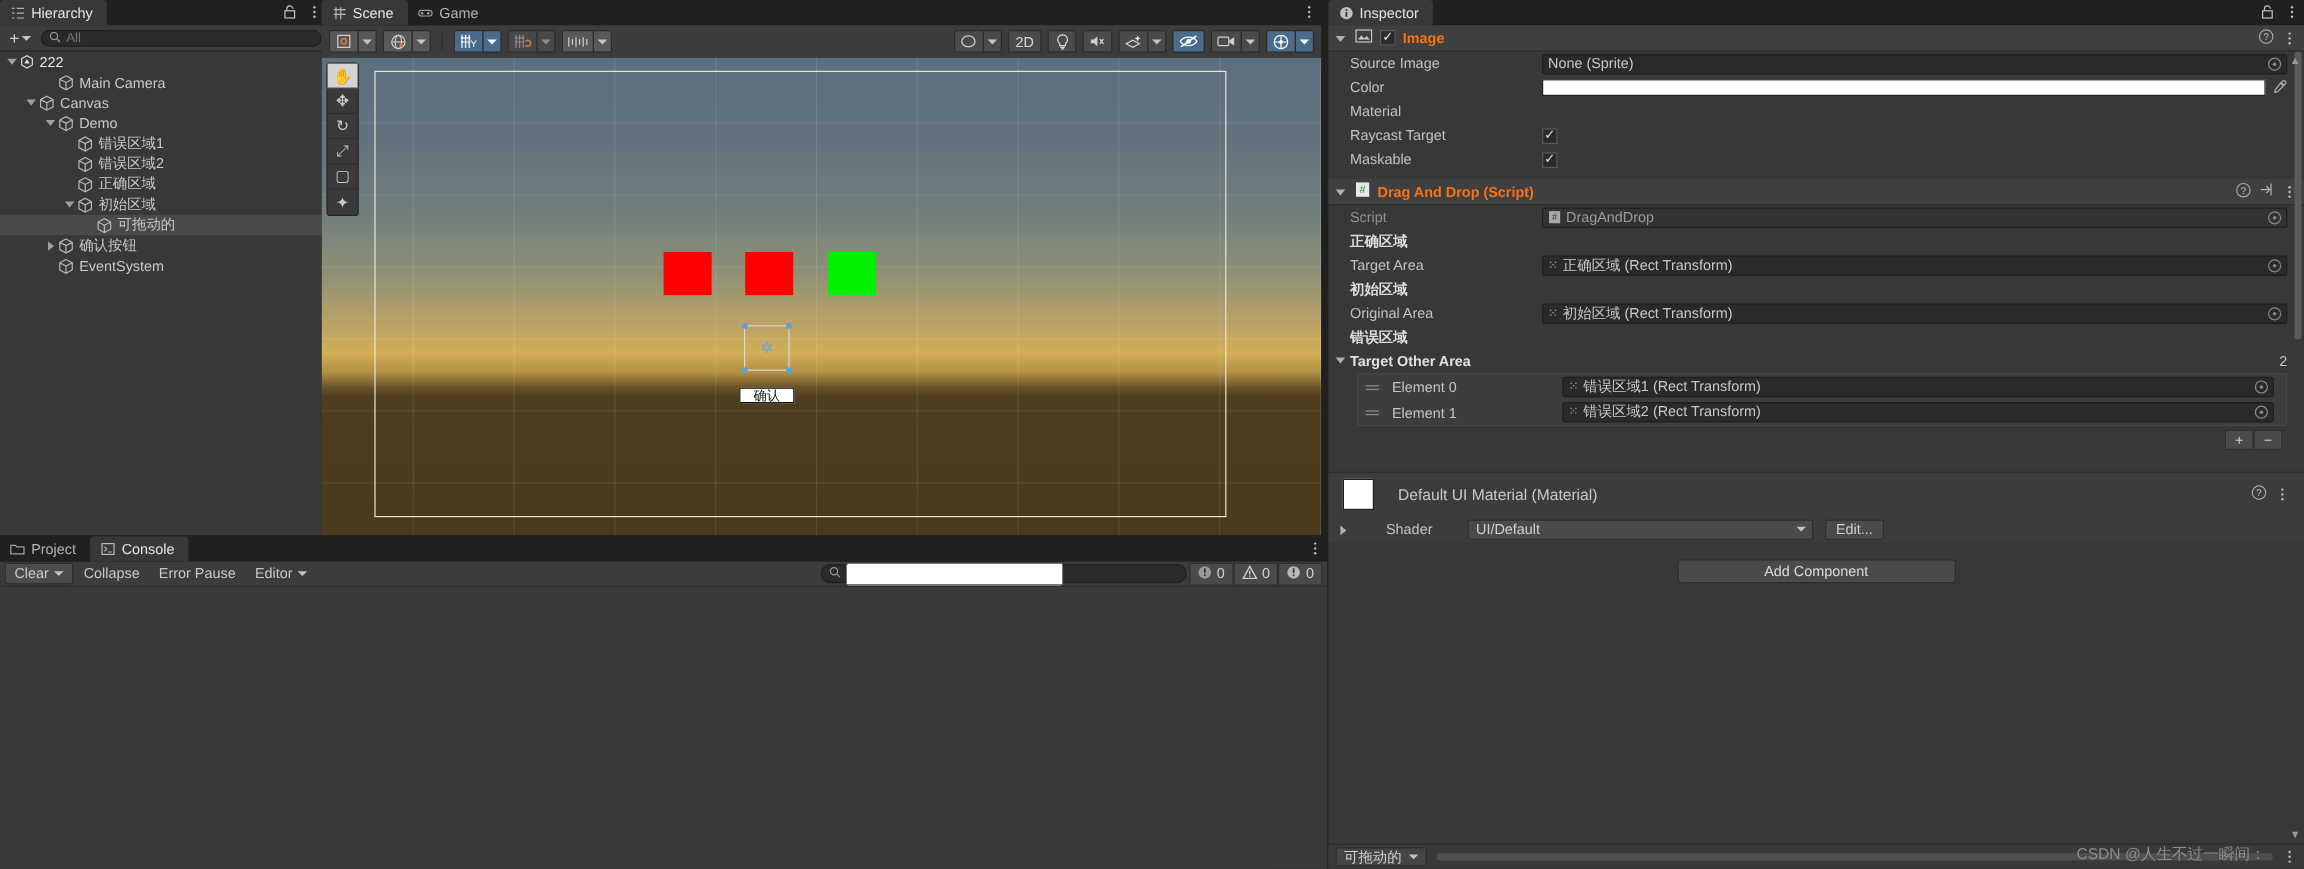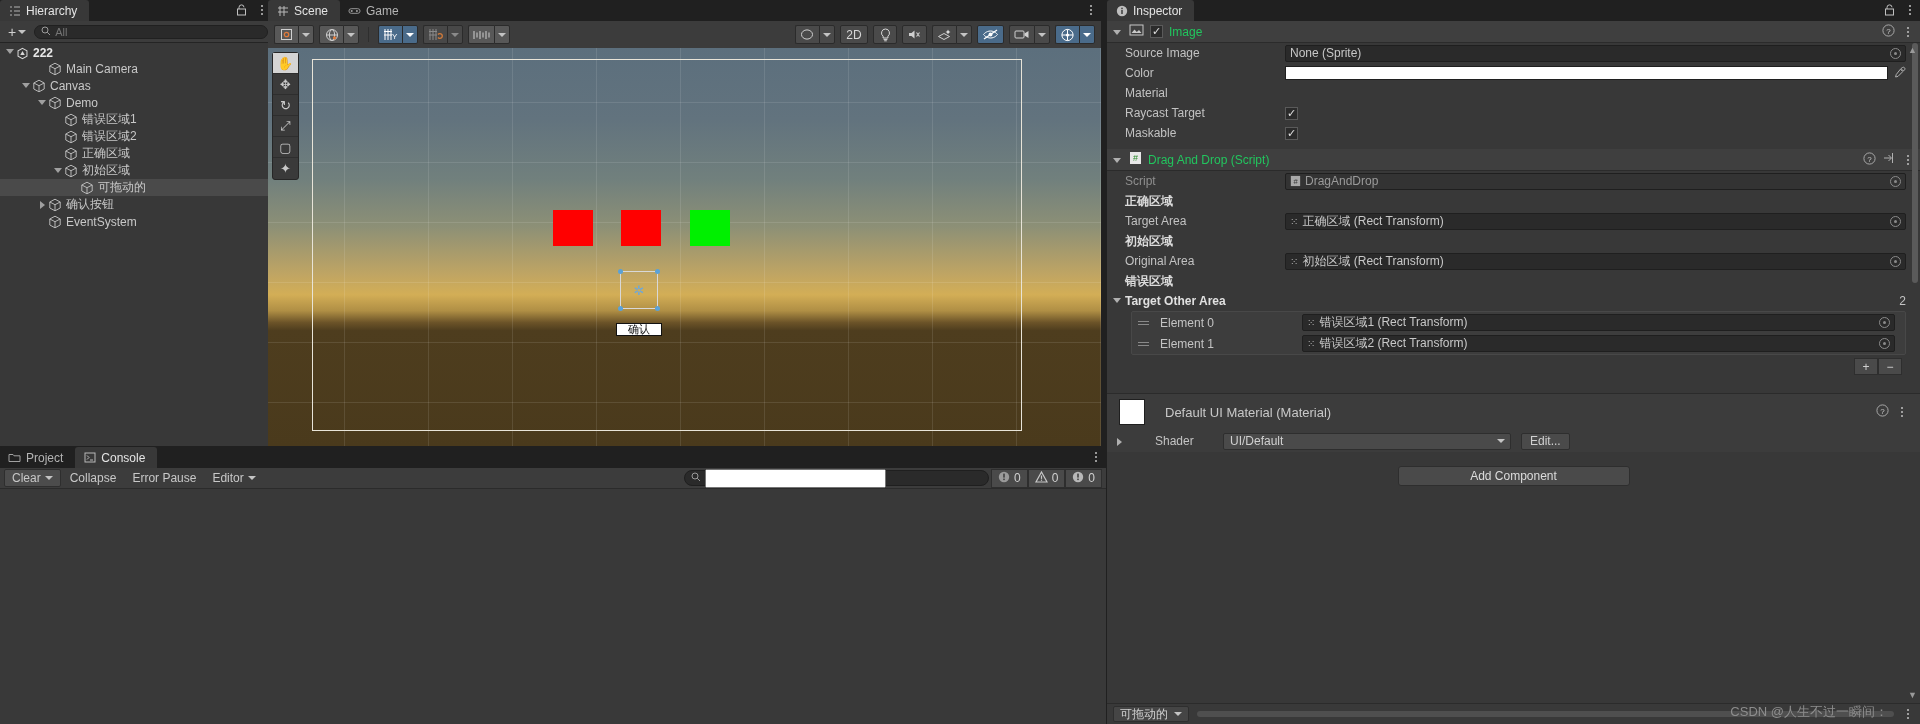--- a/index.html
+++ b/index.html
@@ -27,21 +27,21 @@
   .h-toolbar{ height:22px; background:#3c3c3c; display:flex; align-items:center; padding:0 4px; gap:4px; border-bottom:1px solid #242424;}
   .plusbtn{ display:flex;align-items:center; gap:2px; padding:0 4px; height:17px; color:#d0d0d0; font-size:14px; line-height:14px;}
   .caretdown{ width:0;height:0;border-left:4px solid transparent;border-right:4px solid transparent;border-top:4px solid #c4c4c4; }
   .searchbox{ flex:1; height:14px; background:#2a2a2a; border:1px solid #202020; border-radius:8px; display:flex; align-items:center; padding:0 6px; gap:4px; }
   .searchbox .mag{ color:#9a9a9a; font-size:9px; }
   .searchbox input{ background:transparent;border:none;outline:none;color:#9b9b9b;font-size:11px;font-family:inherit; width:100%; }
 
   .tree{ position:relative; font-size:12px; }
   .row{ height:17px; display:flex; align-items:center; position:relative; white-space:nowrap; color:#c8c8c8; }
   .row.sel{ background:#4a4a4a; }
-  .row.scene{ color:#e8e8e8; font-weight:bold;align-items:flex-end; }
+  .row.scene{ color:#e8e8e8; font-weight:normal; }
   .tw{ width:12px; height:17px; display:flex; align-items:center; justify-content:center; }
   .tw b{ display:block; width:0;height:0;border-left:4px solid transparent;border-right:4px solid transparent;border-top:5px solid #a0a0a0; }
   .tw.right b{ border-left:5px solid #a0a0a0;border-top:4px solid transparent;border-bottom:4px solid transparent;border-right:none; }
   .cube{ width:14px;height:14px;margin-right:4px; flex:0 0 auto; }
   .unitylogo{ width:13px;height:13px;margin-right:4px;flex:0 0 auto; }
 
   
   #sceneview{ left:268px; top:0; width:833px; height:446px; background:#383838; }
   .sv-toolbar{ height:27px; background:#3c3c3c; display:flex; align-items:center; padding:0 6px; gap:5px; }
   .tgroup{ display:flex; align-items:center; }
@@ -87,21 +87,21 @@
   .cbtn.bordered{ background:#4c4c4c; border:1px solid #2e2e2e; }
   .csearch{ margin-left:auto; width:305px; height:16px; background:#2a2a2a;border:1px solid #1f1f1f;border-radius:8px; display:flex;align-items:center;padding:0 6px;gap:4px; }
   .counts{ display:flex; align-items:center; }
   .cnt{ height:19px; min-width:34px; padding:0 6px; background:#4a4a4a; border:1px solid #2e2e2e; display:flex;align-items:center;gap:4px;justify-content:center; color:#d0d0d0; }
   .console-body{ height:255px; background:#393939; }
 
   
   #inspector{ left:1107px; top:0; width:813px; height:724px; background:#383838; }
   .insp-scroll{ position:relative; height:703px; }
   .comp-head{ height:22px; background:#3f3f3f; border-bottom:1px solid #2b2b2b; display:flex; align-items:center; gap:6px; padding:0 6px; }
-  .comp-head .title{ font-weight:normal; color:#22c55e; font-size:12px; }
+  .comp-head .title{ font-weight:bold; color:#f97316; font-size:12px; }
   .chk{ width:13px;height:13px;background:#2b2b2b;border:1px solid #5a5a5a; display:flex;align-items:center;justify-content:center; color:#e0e0e0; font-size:11px; line-height:1; }
   .helpicons{ margin-left:auto; display:flex; align-items:center; gap:7px; color:#b0b0b0; }
 
   .prow{ height:20px; display:flex; align-items:center; padding-left:18px; }
   .plabel{ width:160px; color:#c2c2c2; font-size:12px; flex:0 0 auto; }
   .plabel.dim{ color:#8f8f8f; }
   .pval{ flex:1; margin-right:14px; }
   .objfield{ height:17px; background:#2a2a2a; border:1px solid #1f1f1f; border-radius:2px; display:flex; align-items:center; padding:0 4px; color:#c8c8c8; font-size:12px; position:relative; }
   .objfield .dot{ position:absolute; right:4px; width:11px;height:11px;border:1px solid #8a8a8a;border-radius:50%; display:flex;align-items:center;justify-content:center;}
   .objfield .dot::after{content:"";width:3px;height:3px;background:#8a8a8a;border-radius:50%;}

